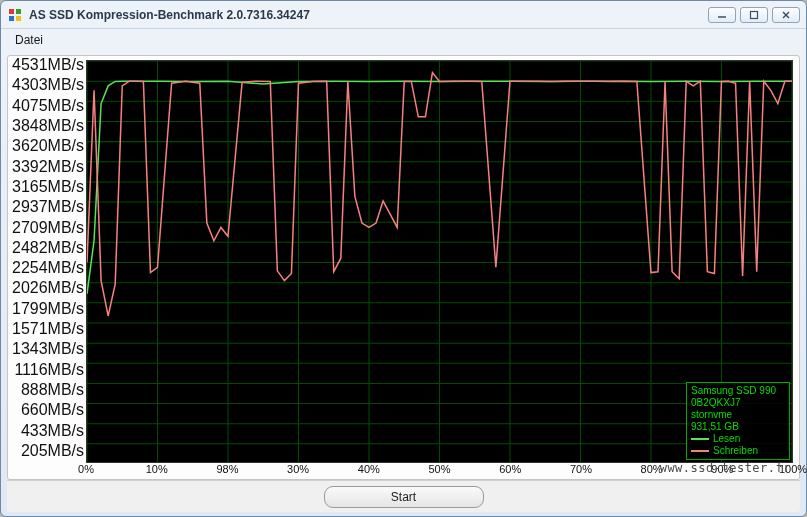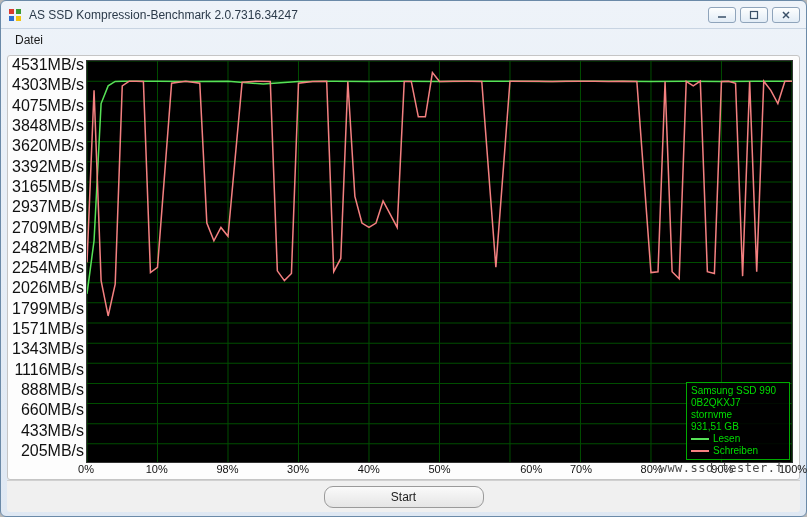--- a/index.html
+++ b/index.html
@@ -31,20 +31,21 @@
   }
   .titlebar .icon {
     width: 16px; height: 16px;
     margin-right: 6px;
     display: flex; align-items: center; justify-content: center;
   }
   .titlebar .title {
     flex: 1;
     color: #2b3a4a;
     font-size: 12px;
+    font-weight: bold;
   }
   .winbtns { display: flex; gap: 4px; }
   .winbtn {
     width: 28px; height: 16px;
     border: 1px solid #8fa4bb;
     border-radius: 3px;
     background: linear-gradient(to bottom, #fdfefe, #e2ecf6);
     display: flex; align-items: center; justify-content: center;
     font-size: 10px; color: #3a5068;
     cursor: default;
@@ -272,21 +273,21 @@
             </div>
           </div>
         </div>
         <div class="x-axis" id="x-axis">
             <div class="x-tick" style="left: 0%;">0%</div>
             <div class="x-tick" style="left: 10%;">10%</div>
             <div class="x-tick" style="left: 20%;">98%</div>
             <div class="x-tick" style="left: 30%;">30%</div>
             <div class="x-tick" style="left: 40%;">40%</div>
             <div class="x-tick" style="left: 50%;">50%</div>
-            <div class="x-tick" style="left: 60%; margin-left: 21px;">60%</div>
+            <div class="x-tick" style="left: 60%;">60%</div>
             <div class="x-tick" style="left: 70%;">70%</div>
             <div class="x-tick" style="left: 80%;">80%</div>
             <div class="x-tick" style="left: 90%;">90%</div>
             <div class="x-tick" style="left: 100%;">100%</div>
           </div>
       </div>
     </div>
     <div class="watermark">www.ssd-tester.fr</div>
   </div>
 

